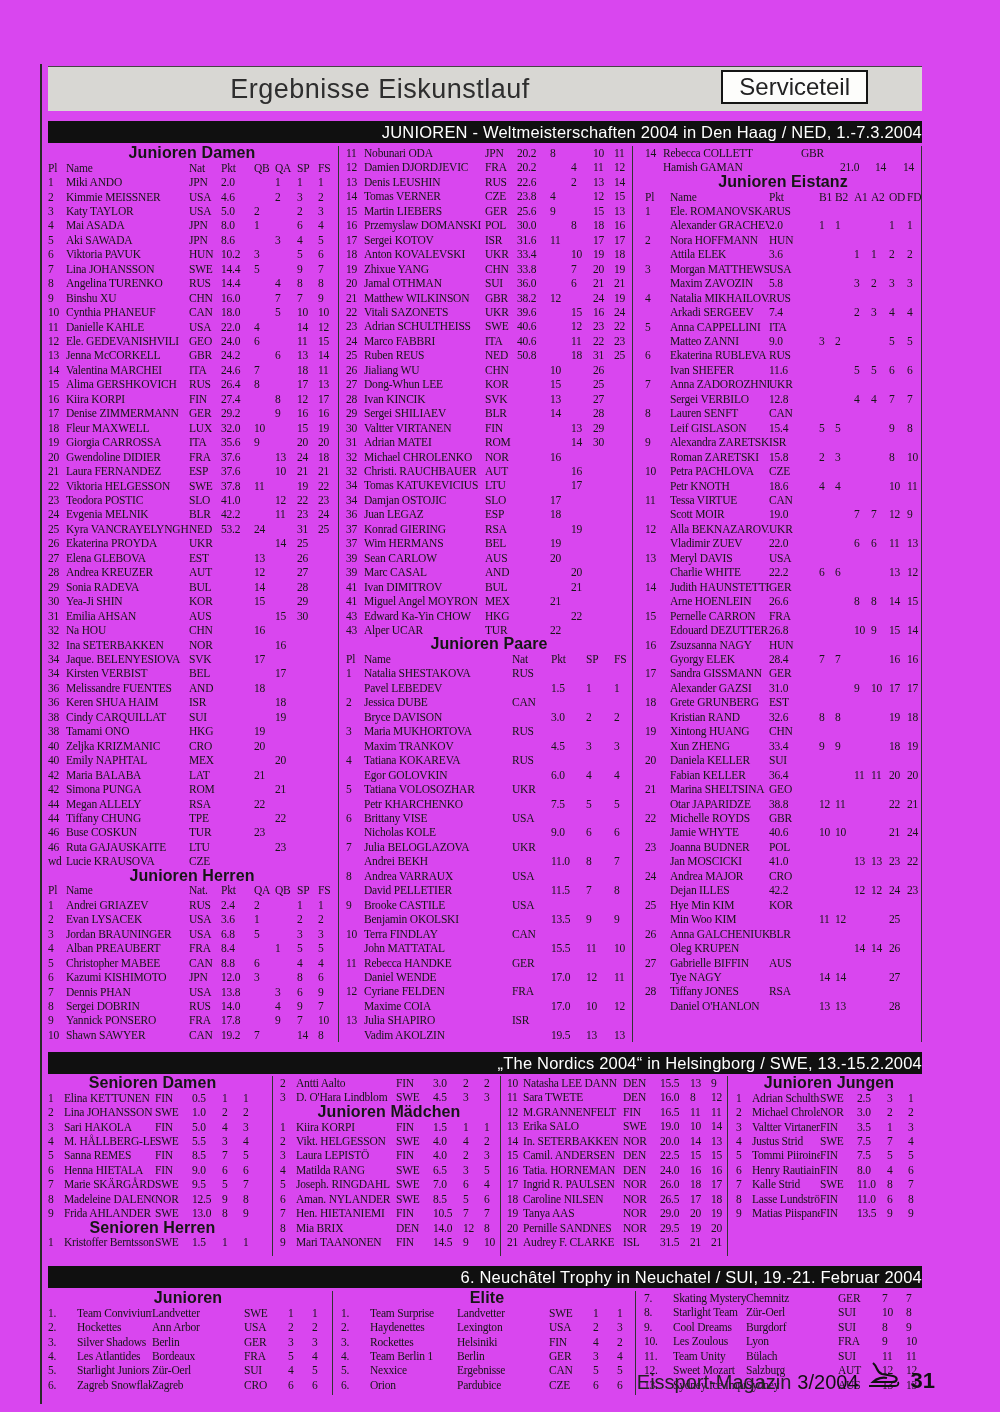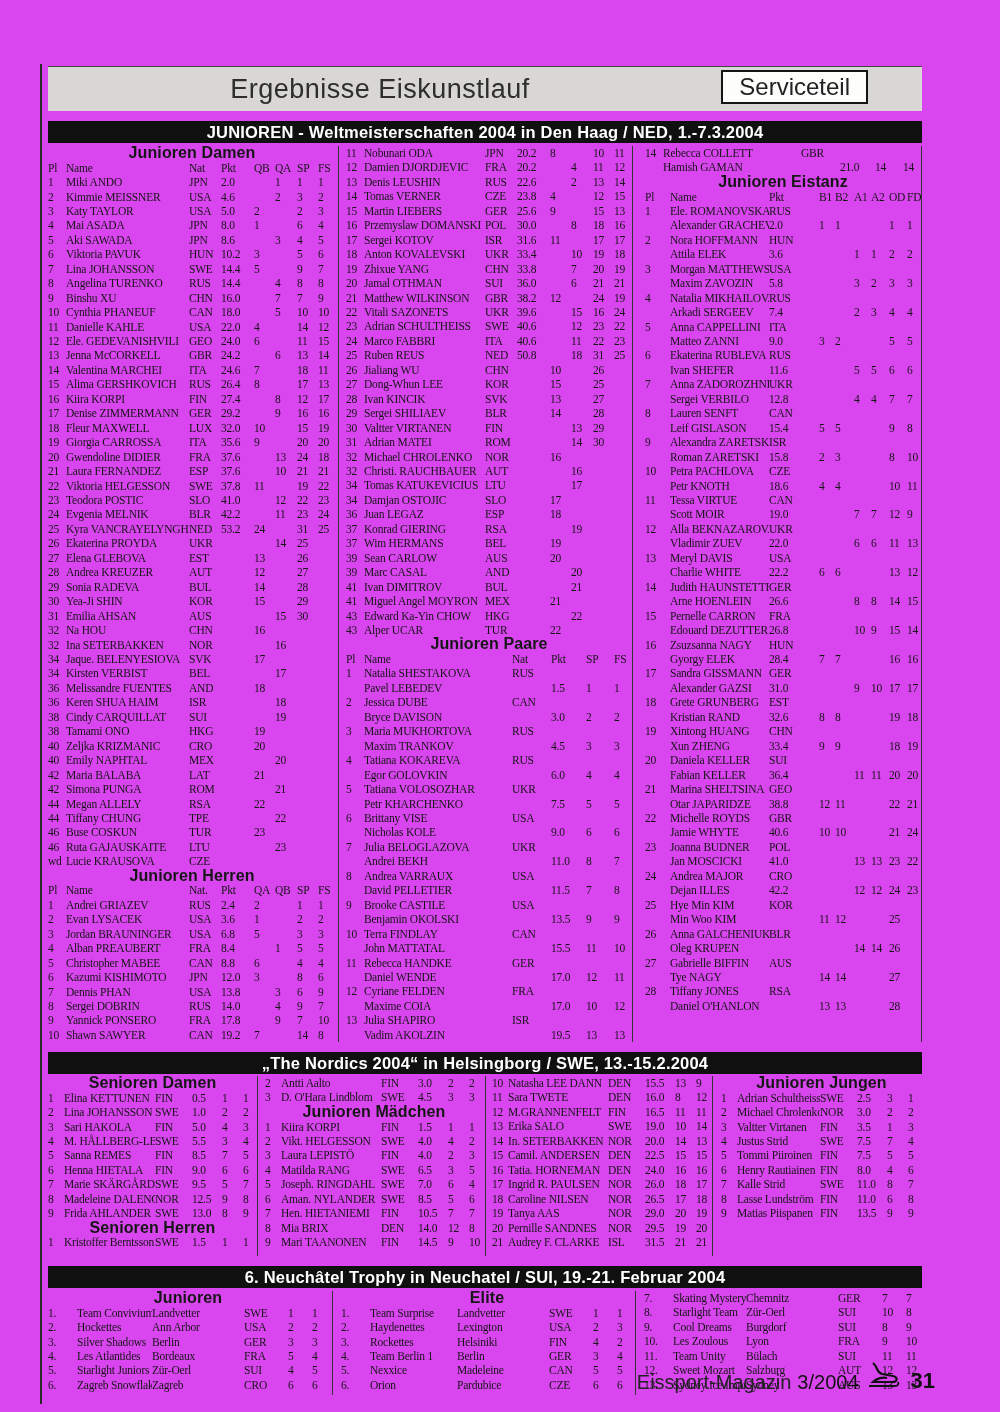--- a/index.html
+++ b/index.html
@@ -9,22 +9,22 @@
   .content{position:absolute;left:48px;top:66px;width:874px;}
 
   
   .graybar{position:relative;height:44px;background:#d8d7d3;border-top:1px solid #444;
            display:flex;align-items:center;}
   .graybar .title{flex:1;text-align:center;padding-right:210px;
     font-family:"Liberation Sans",sans-serif;font-size:27px;color:#2e2e2e;letter-spacing:.5px;}
   .badge{position:absolute;right:54px;top:3px;background:#fdfdfb;border:2px solid #141414;
     padding:1px 16px;font-family:"Liberation Sans",sans-serif;font-size:24px;color:#222;}
 
-  .banner{margin-top:10px;background:#101010;color:#fff;text-align:center;
-    font-family:"Liberation Sans",sans-serif;font-weight:700;font-size:16.5px;
+  .banner{margin-top:10px;background:#101010;color:#fff;text-align:right;
+    font-family:"Liberation Sans",sans-serif;font-weight:400;font-size:16.5px;
     line-height:22px;height:22px;letter-spacing:.2px;}
 
   
   .trow{display:grid;line-height:14.45px;font-size:11.5px;}
   .c{overflow:hidden;white-space:nowrap;letter-spacing:-0.2px;}
   .thead .trow .c{font-weight:400;}
   .sec-title{font-family:"Liberation Sans",sans-serif;font-weight:700;font-size:16px;
     line-height:14.6px;letter-spacing:.1px;text-align:center;}
 
   .tbl-singles .trow{grid-template-columns:18px minmax(0,1fr) 32px 33px 21px 22px 21px 18px;}
@@ -34,21 +34,21 @@
   .tbl-team    .trow{grid-template-columns:29px minmax(0,1fr) 92px 44px 24px 16px;}
 
   
   .wm-cols{display:flex;height:896px;margin-top:3px;}
   .wm-col1{width:289px;border-right:1px solid #333;padding-right:2px;}
   .wm-col2{width:287px;border-right:1px solid #333;padding-left:7px;}
   .wm-col3{width:277px;border-right:1px solid #333;padding-left:12px;}
 
   
   .no-cols{display:flex;height:180px;margin-top:2px;}
-  .no-colA{width:209px;border-right:1px solid #333;padding-right:0;}
+  .no-colA{width:209px;border-right:1px solid #333;padding-right:15px;}
   .no-colB{width:218px;border-right:1px solid #333;padding-left:7px;padding-right:2px;}
   .no-colC{width:218px;border-right:1px solid #333;padding-left:6px;padding-right:2px;}
   .no-colD{flex:1;padding-left:8px;}
 
   
   .tm-cols{display:flex;height:104px;margin-top:3px;}
   .tm-colA{width:280px;border-right:1px solid #333;padding-right:4px;}
   .tm-colB{width:292px;border-right:1px solid #333;padding-left:8px;padding-right:2px;}
   .tm-colC{flex:1;padding-left:8px;}
 
@@ -2356,21 +2356,21 @@
               <span class="c">4.</span>
               <span class="c">Team Berlin 1</span>
               <span class="c">Berlin</span>
               <span class="c">GER</span>
               <span class="c">3</span>
               <span class="c">4</span>
             </div>
             <div class="trow">
               <span class="c">5.</span>
               <span class="c">Nexxice</span>
-              <span class="c">Madeleine</span>
+              <span class="c">Ergebnisse</span>
               <span class="c">CAN</span>
               <span class="c">5</span>
               <span class="c">5</span>
             </div>
             <div class="trow">
               <span class="c">6.</span>
               <span class="c">Orion</span>
               <span class="c">Pardubice</span>
               <span class="c">CZE</span>
               <span class="c">6</span>

